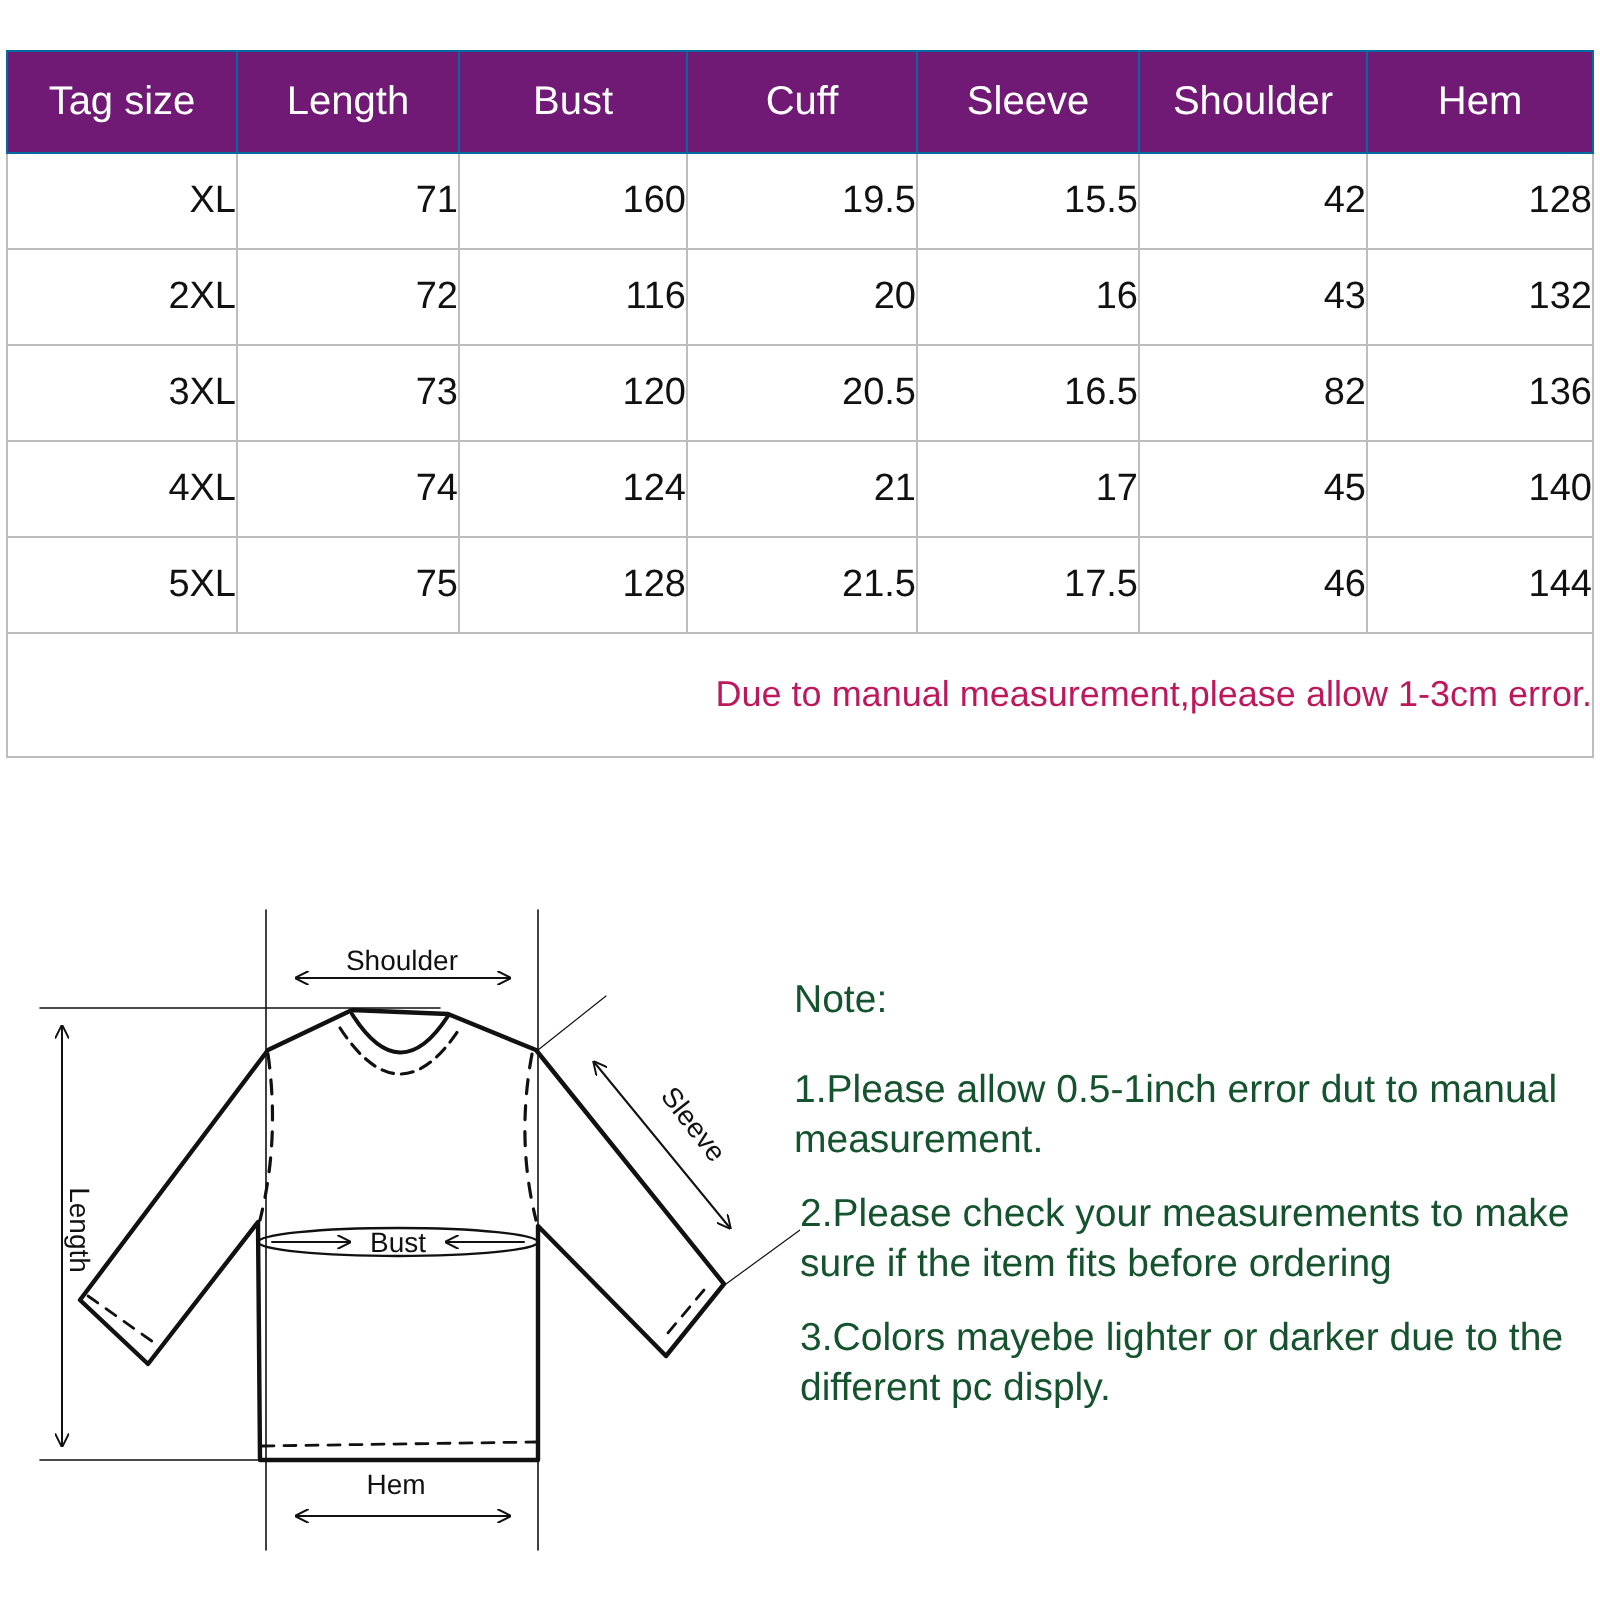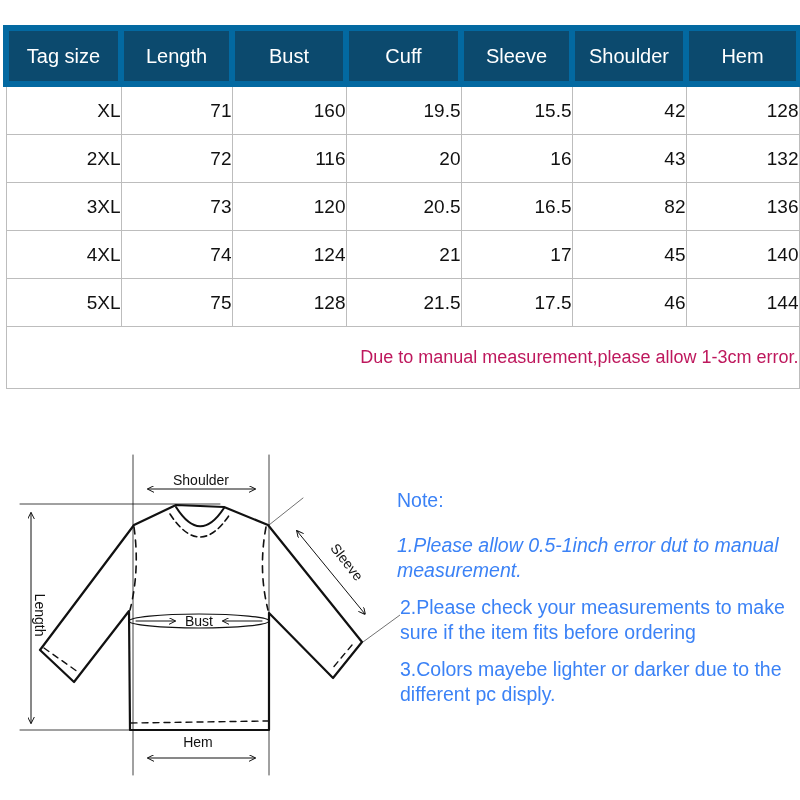--- a/index.html
+++ b/index.html
@@ -1,25 +1,25 @@
 <!DOCTYPE html>
 <html><head>
 <meta charset="utf-8">
 <style>
   html, body { margin:0; padding:0; background:#fff; }
   body { width:800px; height:800px; position:relative; overflow:hidden; font-family:"Liberation Sans", sans-serif; color:#111; }
   .size-table { position:absolute; left:3px; top:25px; width:793px; border-collapse:collapse; table-layout:fixed; }
-  .size-table th { background:#0c4a6e; color:#fff; font-weight:normal; font-size:20px; height:50px; border:6px solid #0369a1; text-align:center; padding:0; }
+  .size-table th { background:#701a75; color:#fff; font-weight:normal; font-size:20px; height:50px; border:1px solid #0369a1; text-align:center; padding:0; }
   .size-table td { font-size:19px; height:47px; border:1px solid #bdbdbd; text-align:right; padding:0; color:#111; }
   .size-table td.note { color:#be185d; font-size:18px; height:61px; }
   .diagram { position:absolute; left:0; top:450px; width:400px; height:340px; }
-  .notes { position:absolute; left:397px; top:488px; width:400px; font-size:19.5px; line-height:25px; color:#3b82f6; }
+  .notes { position:absolute; left:397px; top:488px; width:400px; font-size:19.5px; line-height:25px; color:#14532d; }
   .notes .title { margin-bottom:20px; }
   .notes p { margin:0 0 12px 0; }
-  .notes .n1 { text-indent:0;font-style:italic; }
+  .notes .n1 { text-indent:0; }
   .notes .n2 { padding-left:3px; }
   .notes .n3 { padding-left:3px; }
 </style>
 </head>
 <body>
 
 <table class="size-table">
   <colgroup>
     <col style="width:115px">
       <col style="width:111px">

